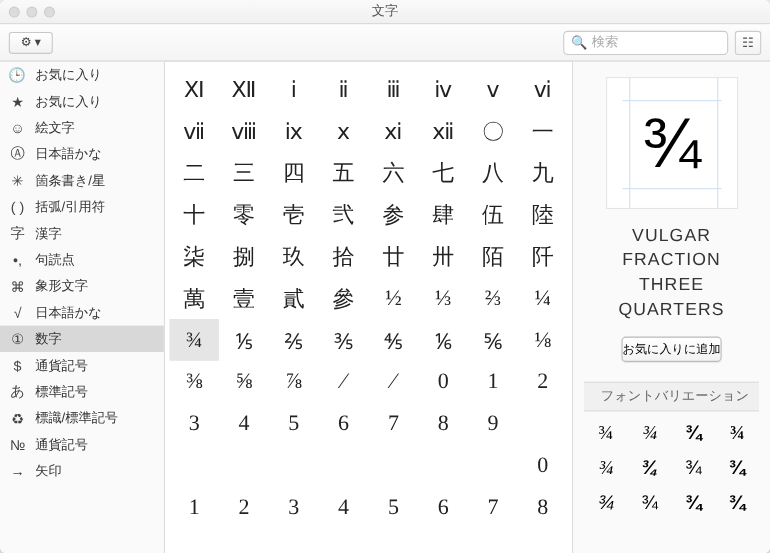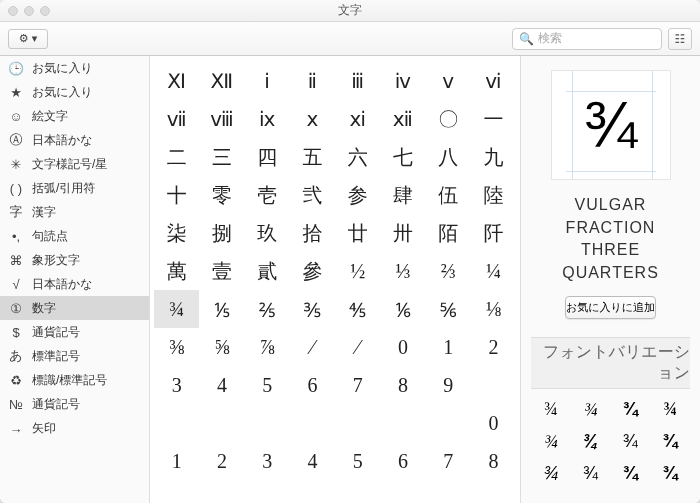--- a/index.html
+++ b/index.html
@@ -24,21 +24,21 @@
 .cell { height: 38px; display: flex; align-items: center; justify-content: center; font-size: 20px; font-family: "Times New Roman", serif; color: #222; cursor: default; }
 .cell.cjk { font-family: "Hiragino Mincho ProN", serif; }
 .cell.selected { background: #e5e5e5; }
 .detail { width: 180px; border-left: 1px solid #ddd; background: #fafafa; display: flex; flex-direction: column; align-items: center; padding: 14px 10px; overflow-y: auto; }
 .preview { width: 120px; height: 120px; background: #fff; border: 1px solid #e5e5e5; position: relative; display: flex; align-items: center; justify-content: center; font-size: 64px; font-family: "Helvetica Neue", sans-serif; font-weight: 300; }
 .preview::before, .preview::after { content: ""; position: absolute; background: #d0e0f0; }
 .preview::before { left: 14px; right: 14px; height: 1px; top: 20px; box-shadow: 0 80px 0 #d0e0f0; }
 .preview::after { top: 0; bottom: 0; width: 1px; left: 20px; box-shadow: 80px 0 0 #d0e0f0; }
 .char-name { font-size: 16px; letter-spacing: 1px; text-align: center; margin-top: 14px; color: #333; line-height: 1.4; }
 .fav-btn { margin-top: 12px; padding: 3px 0; border: 1px solid #bbb; border-radius: 4px; background: linear-gradient(#fff,#f3f3f3); font-size: 11px; box-shadow: 0 1px 1px rgba(0,0,0,0.08); }
-.variations-label { font-size: 16px; color: #666; margin-top: 18px; align-self: flex-start; padding: 4px 0; border-top: 1px solid #ddd; border-bottom: 1px solid #ddd; width: 100%; background: #f0f0f0; text-align: right; padding-left: 6px; }
+.variations-label { font-size: 12px; color: #666; margin-top: 18px; align-self: flex-start; padding: 4px 0; border-top: 1px solid #ddd; border-bottom: 1px solid #ddd; width: 100%; background: #f0f0f0; text-align: center; padding-left: 6px; }
 .var-grid { display: grid; grid-template-columns: repeat(4, 1fr); width: 100%; margin-top: 4px; }
 .var-cell { height: 32px; display: flex; align-items: center; justify-content: center; font-size: 18px; }
 .var-cell:nth-child(1){font-family:Georgia}.var-cell:nth-child(2){font-family:Georgia;font-style:italic}.var-cell:nth-child(3){font-weight:bold}.var-cell:nth-child(4){font-family:serif;font-weight:bold}
 .var-cell:nth-child(5){font-style:italic;font-family:serif}.var-cell:nth-child(6){font-weight:bold;font-style:italic}.var-cell:nth-child(7){font-family:sans-serif}.var-cell:nth-child(8){font-family:sans-serif;font-weight:bold}
 .var-cell:nth-child(9){font-style:italic}.var-cell:nth-child(10){font-family:sans-serif}.var-cell:nth-child(11){font-family:sans-serif;font-weight:600}.var-cell:nth-child(12){font-weight:bold}
 </style>
 </head>
 <body>
 
 <div class="window">
@@ -74,21 +74,21 @@
         <div class="side-item">
           <span class="side-icon">☺</span>
           <span>絵文字</span>
         </div>
         <div class="side-item">
           <span class="side-icon">Ⓐ</span>
           <span>日本語かな</span>
         </div>
         <div class="side-item">
           <span class="side-icon">✳</span>
-          <span>文字様記号/星</span>
+          <span>箇条書き/星</span>
         </div>
         <div class="side-item">
           <span class="side-icon">( )</span>
           <span>括弧/引用符</span>
         </div>
         <div class="side-item">
           <span class="side-icon">字</span>
           <span>漢字</span>
         </div>
         <div class="side-item">

